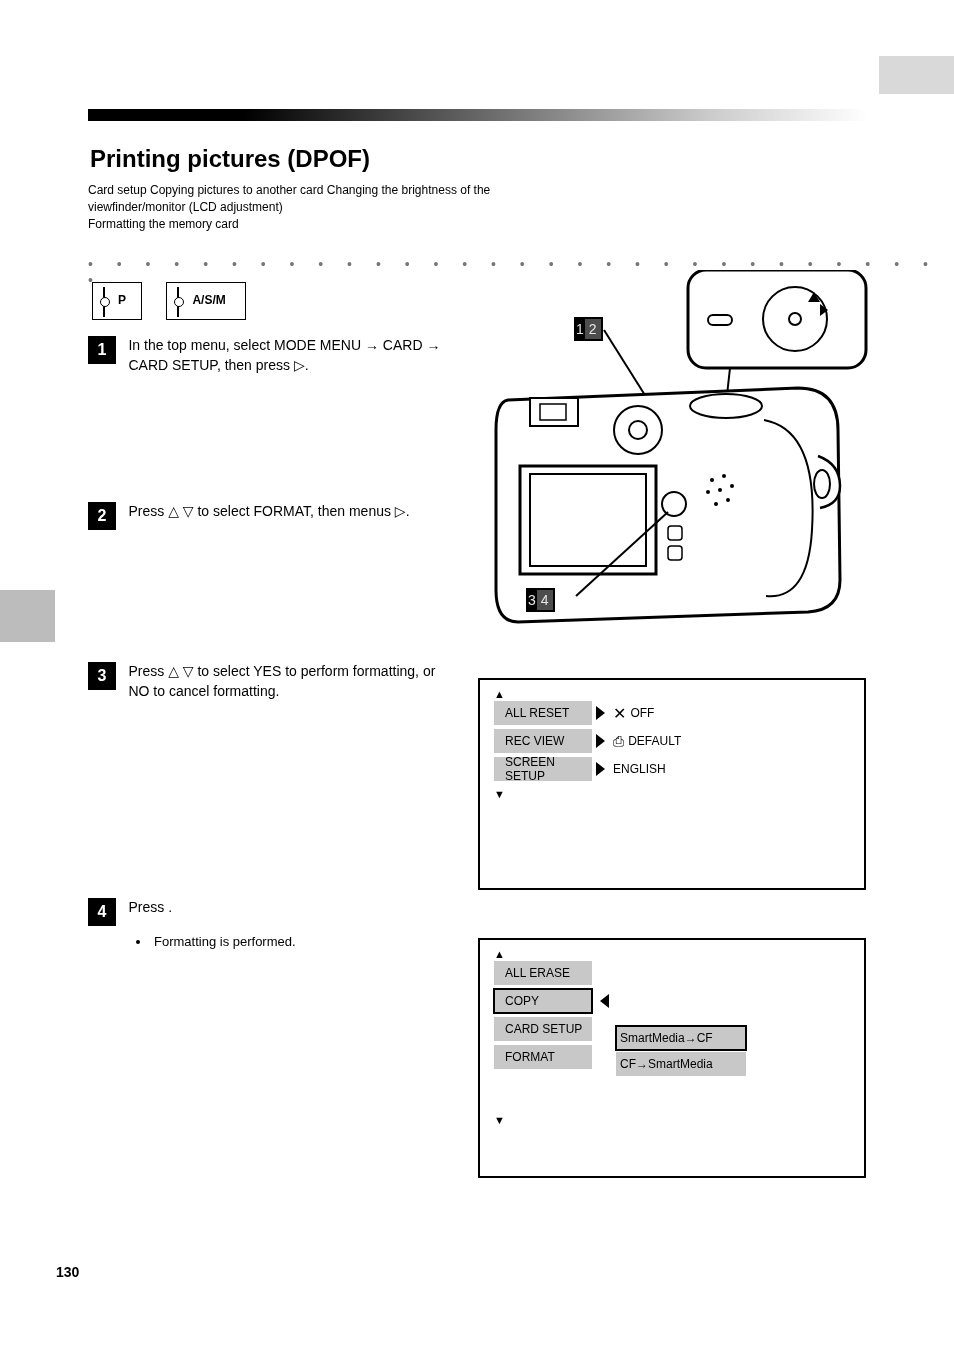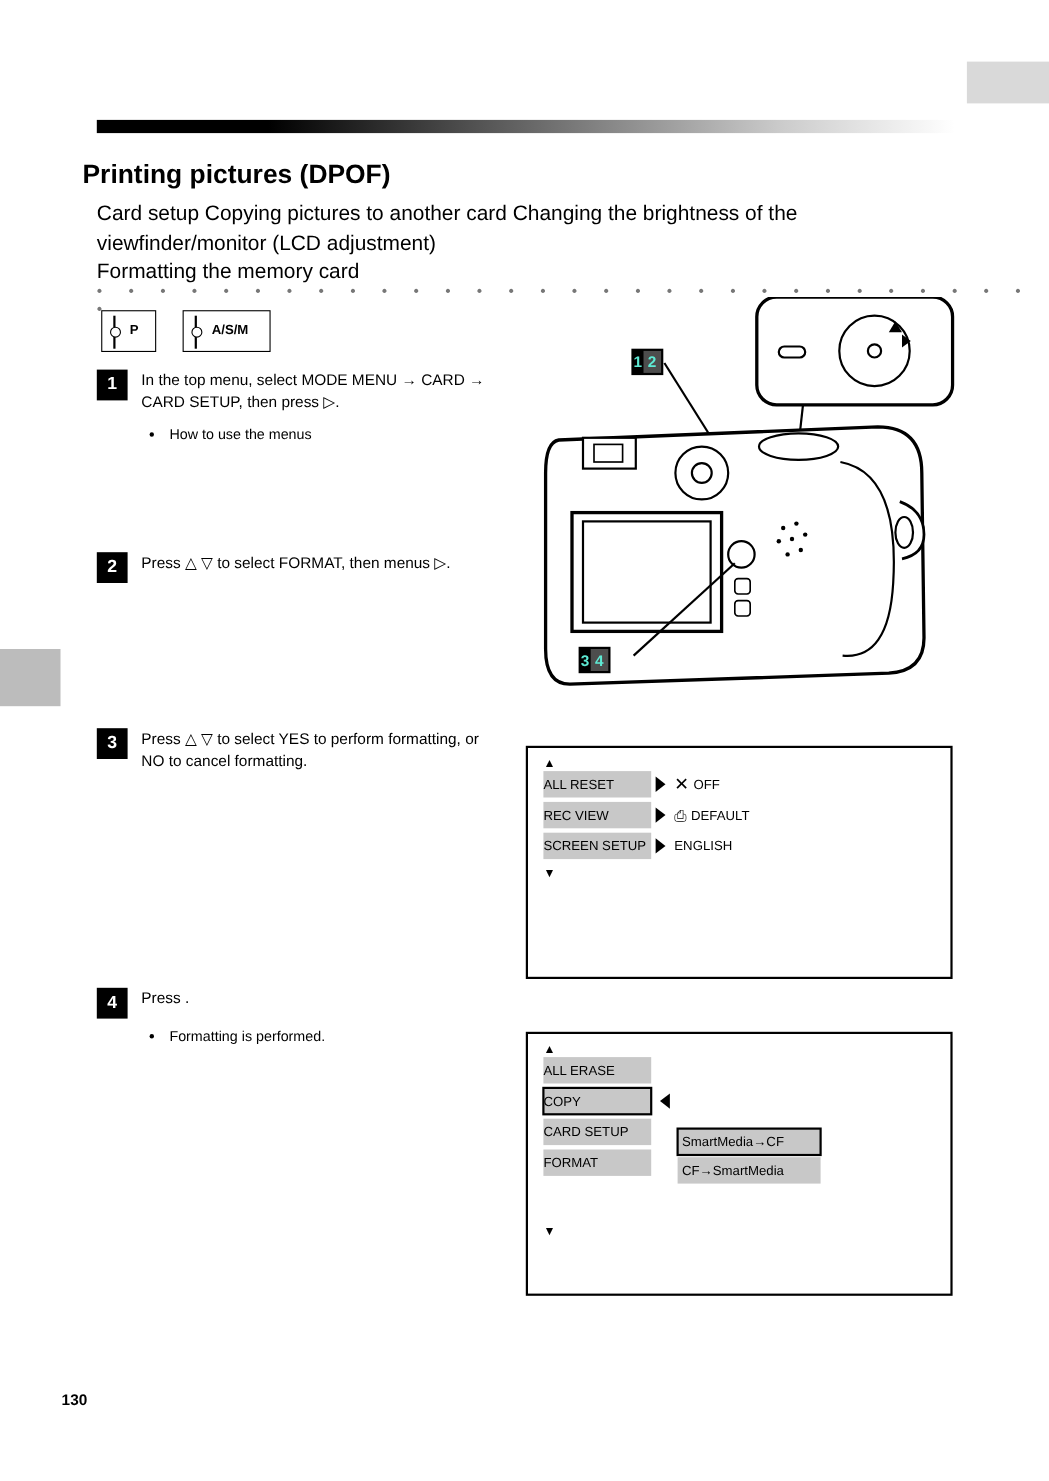--- a/index.html
+++ b/index.html
@@ -33,29 +33,29 @@
     position: absolute;
     top: 109px;
     left: 88px;
     width: 780px;
     height: 12px;
     background: linear-gradient(to right, #000 0%, #000 20%, #ccc 80%, #fff 100%);
   }
   .title {
     position: absolute;
     top: 145px;
-    left: 75px;
+    left: 90px;
     font-size: 24px;
     font-weight: bold;
   }
   .subtitle-line {
     position: absolute;
     top: 182px;
     left: 88px;
-    font-size: 19px;
+    font-size: 12px;
     line-height: 1.4;
   }
   .dots {
     position: absolute;
     top: 256px;
     left: 88px;
     font-size: 14px;
     letter-spacing: 10px;
     color: #777;
   }
@@ -133,22 +133,22 @@
   .camera-illustration {
     position: absolute;
     top: 270px;
     left: 478px;
     width: 390px;
     height: 370px;
   }
   .callout {
     position: absolute;
     background: #000;
-    color: #5eead4;
-    font-weight: bold;
+    color: #e5e5e5;
+    font-weight: normal;
     padding: 2px;
     font-size: 14px;
     text-align: center;
   }
   .callout-sub {
     background: #4d4d4d;
     display:inline-block;
     padding:2px 4px;
     margin-left:1px;
   }
@@ -171,21 +171,21 @@
     display: flex;
     align-items: center;
     height: 26px;
     margin-bottom: 2px;
   }
   .lcd-cell-left {
     width: 98px;
     height: 24px;
     background: #c8c8c8;
     font-size: 12px;
-    padding-left: 0;
+    padding-left: 11px;
     display: flex;
     align-items: center;
   }
   .lcd-cell-left.selected {
     outline: 2px solid #000;
     outline-offset: -1px;
   }
   .lcd-tri-right {
     width: 0; height: 0;
     border-top: 7px solid transparent;
@@ -259,23 +259,20 @@
 <div class="mode-icons">
   <span class="mode-icon"><span class="mode-icon-text">P</span></span>
   <span class="mode-icon" style="width:80px"><span class="mode-icon-text">A/S/M</span></span>
 </div>
 
 <div class="step-block" style="top:336px">
   <span class="step-num">1</span>
   <span class="step-text">
     <span>In the top menu, select MODE MENU → CARD → CARD SETUP, then press </span><span class="arrow-glyph">▷</span><span>.</span>
   </span>
-  <div class="step-sub" style="margin-top:10px">
-    <span class="step-bullet">How to use the menus</span>
-  </div>
 </div>
 
 <div class="step-block" style="top:502px">
   <span class="step-num">2</span>
   <span class="step-text">
     <span>Press </span><span class="arrow-glyph">△</span> <span class="arrow-glyph">▽</span><span> to select </span>
     <span>FORMAT</span><span>, then menus </span><span class="arrow-glyph">▷</span><span>.</span>
   </span>
 </div>
 

